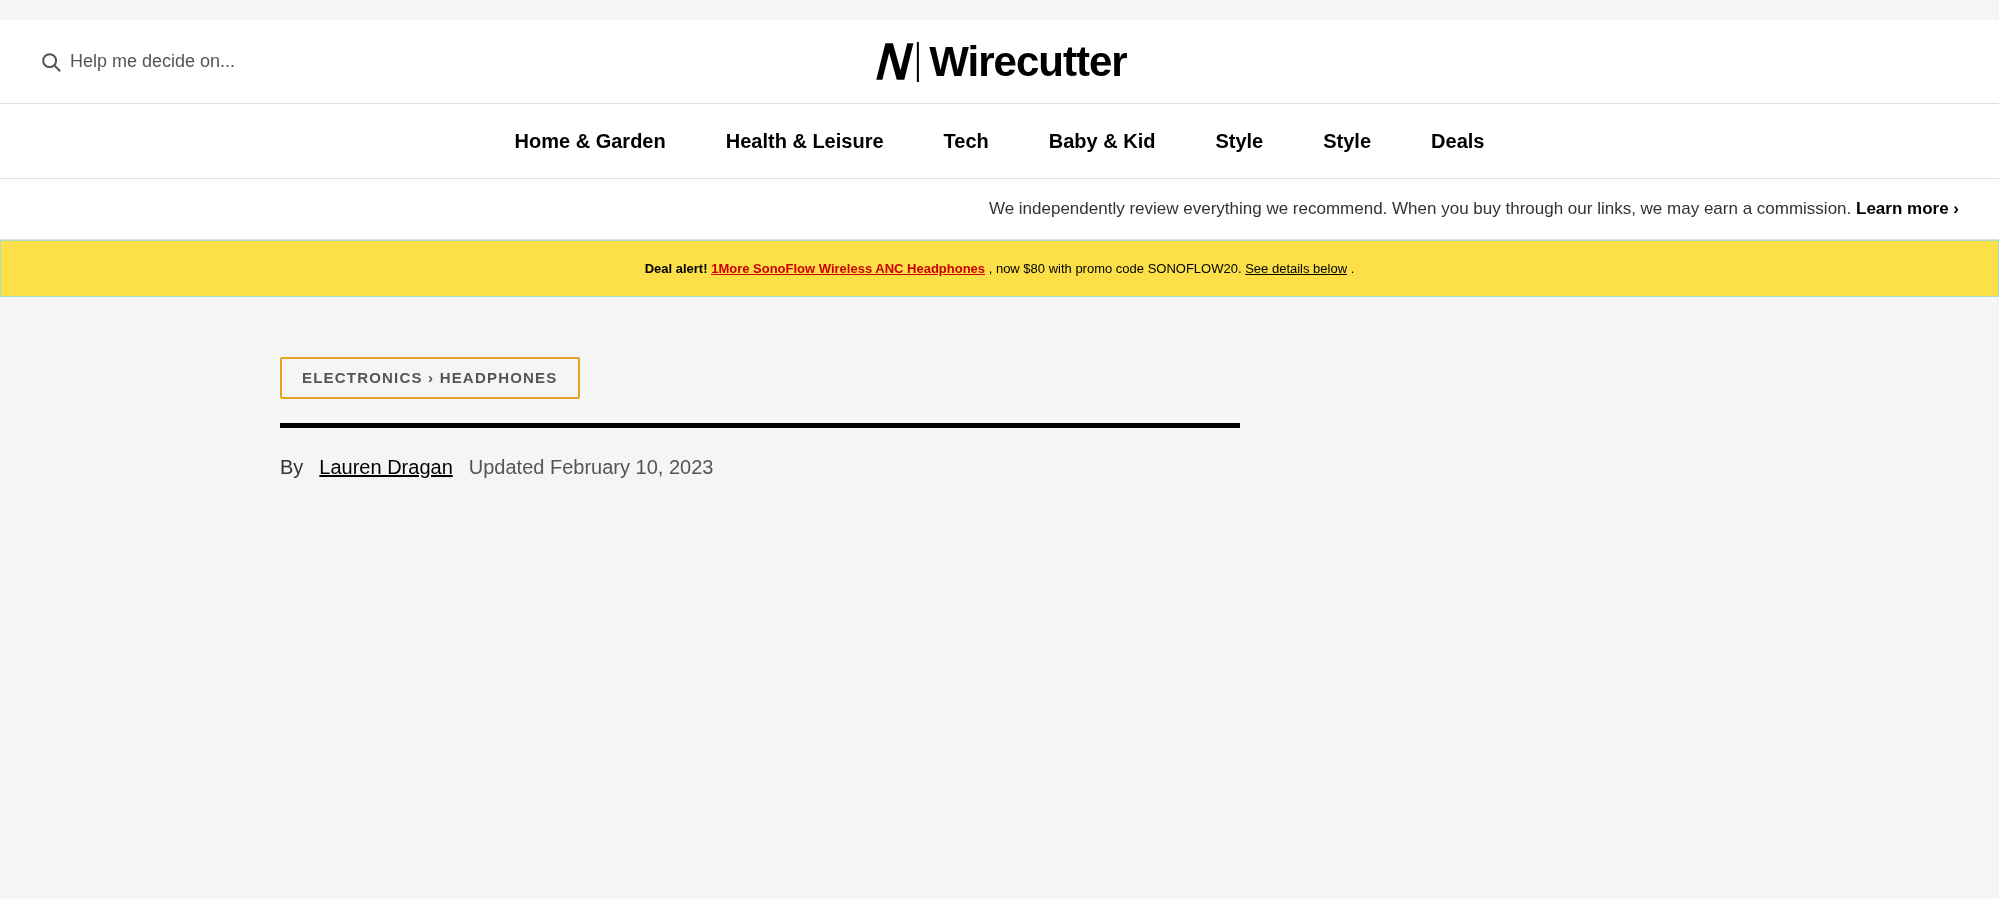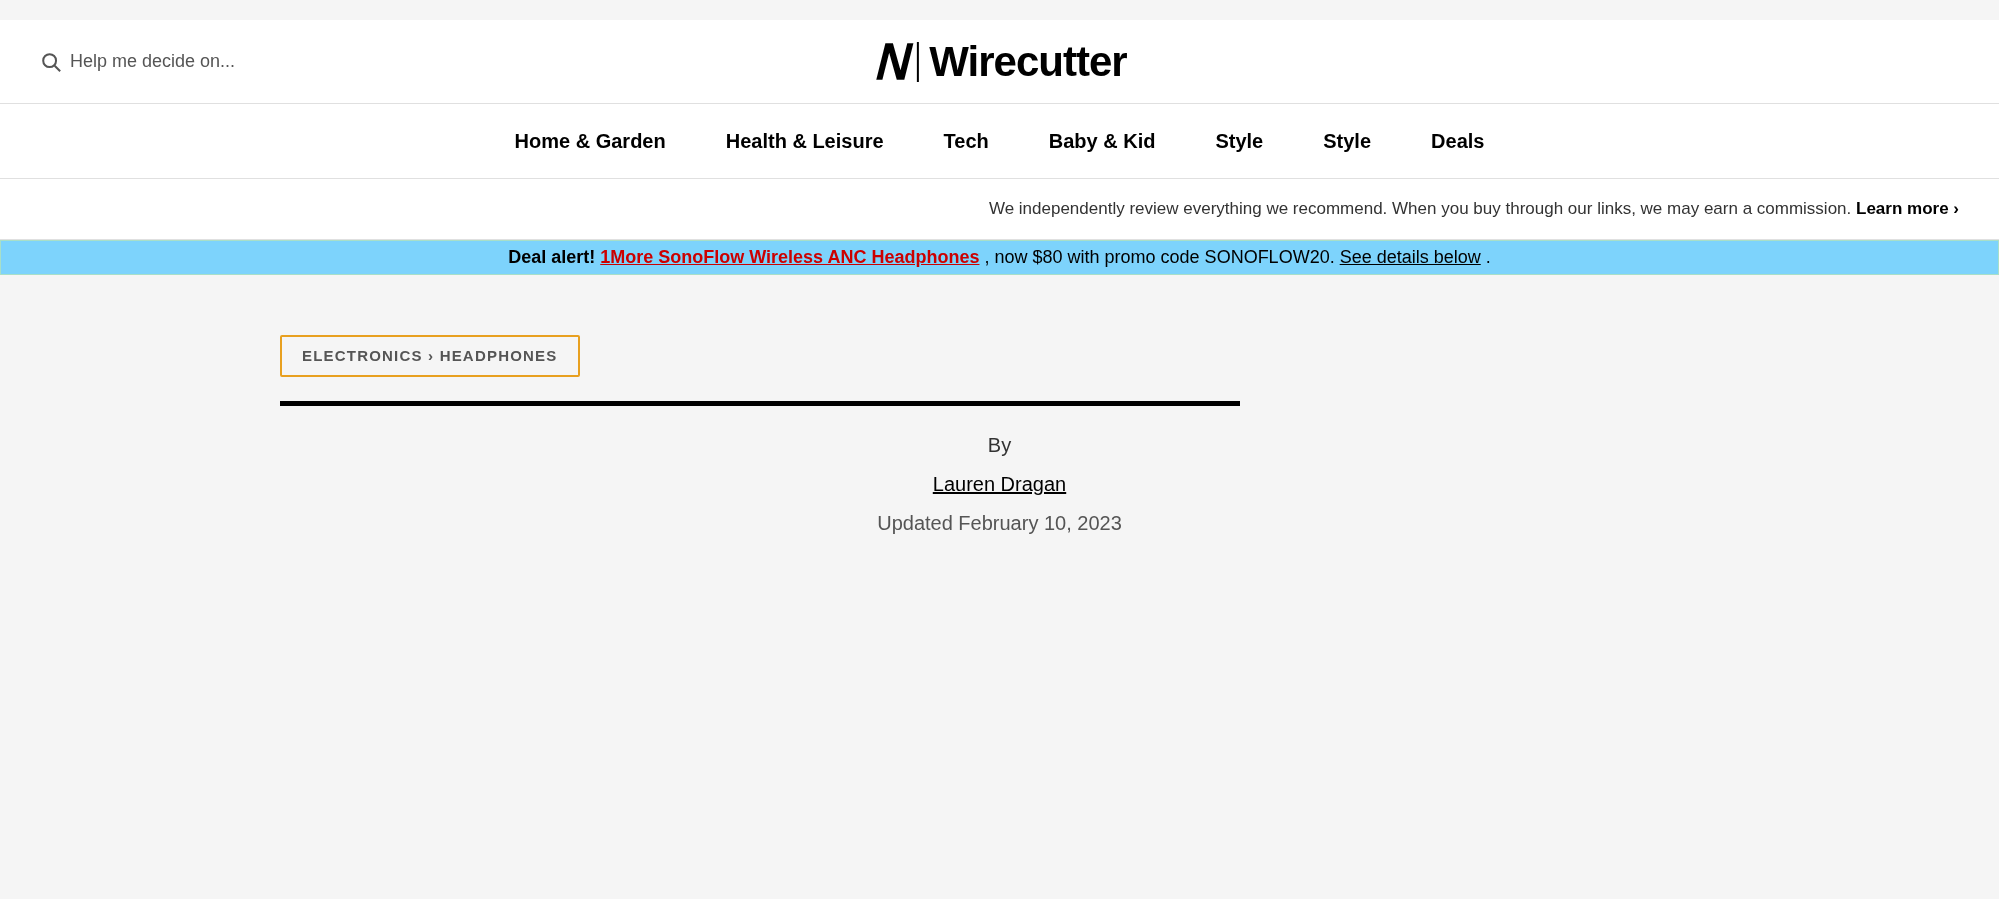--- a/index.html
+++ b/index.html
@@ -140,27 +140,27 @@
 
     .affiliate-bar .learn-more {
       font-weight: 700;
       cursor: pointer;
       text-decoration: none;
       color: #000;
     }
 
     
     .deal-alert {
-      background: #7dd3fc;
+      background: #fde047;
       border: 1.5px solid #a8dfc8;
       margin: 0;
-      padding: 6px 40px;
+      padding: 20px 40px;
       text-align: center;
       font-family: Arial, sans-serif;
-      font-size: 18px;
+      font-size: 13px;
       color: #000;
     }
 
     .deal-alert .deal-link {
       color: #cc0000;
       font-weight: 700;
       text-decoration: underline;
       cursor: pointer;
     }
 
@@ -215,21 +215,20 @@
     }
 
     
     .author-line {
       font-family: Arial, sans-serif;
       font-size: 20px;
       color: #333;
       display: flex;
       align-items: center;
       gap: 16px;
-      flex-direction: column;
     }
 
     .author-name {
       font-weight: 400;
       text-decoration: underline;
       cursor: pointer;
       color: #000;
     }
 
     .updated-text {

